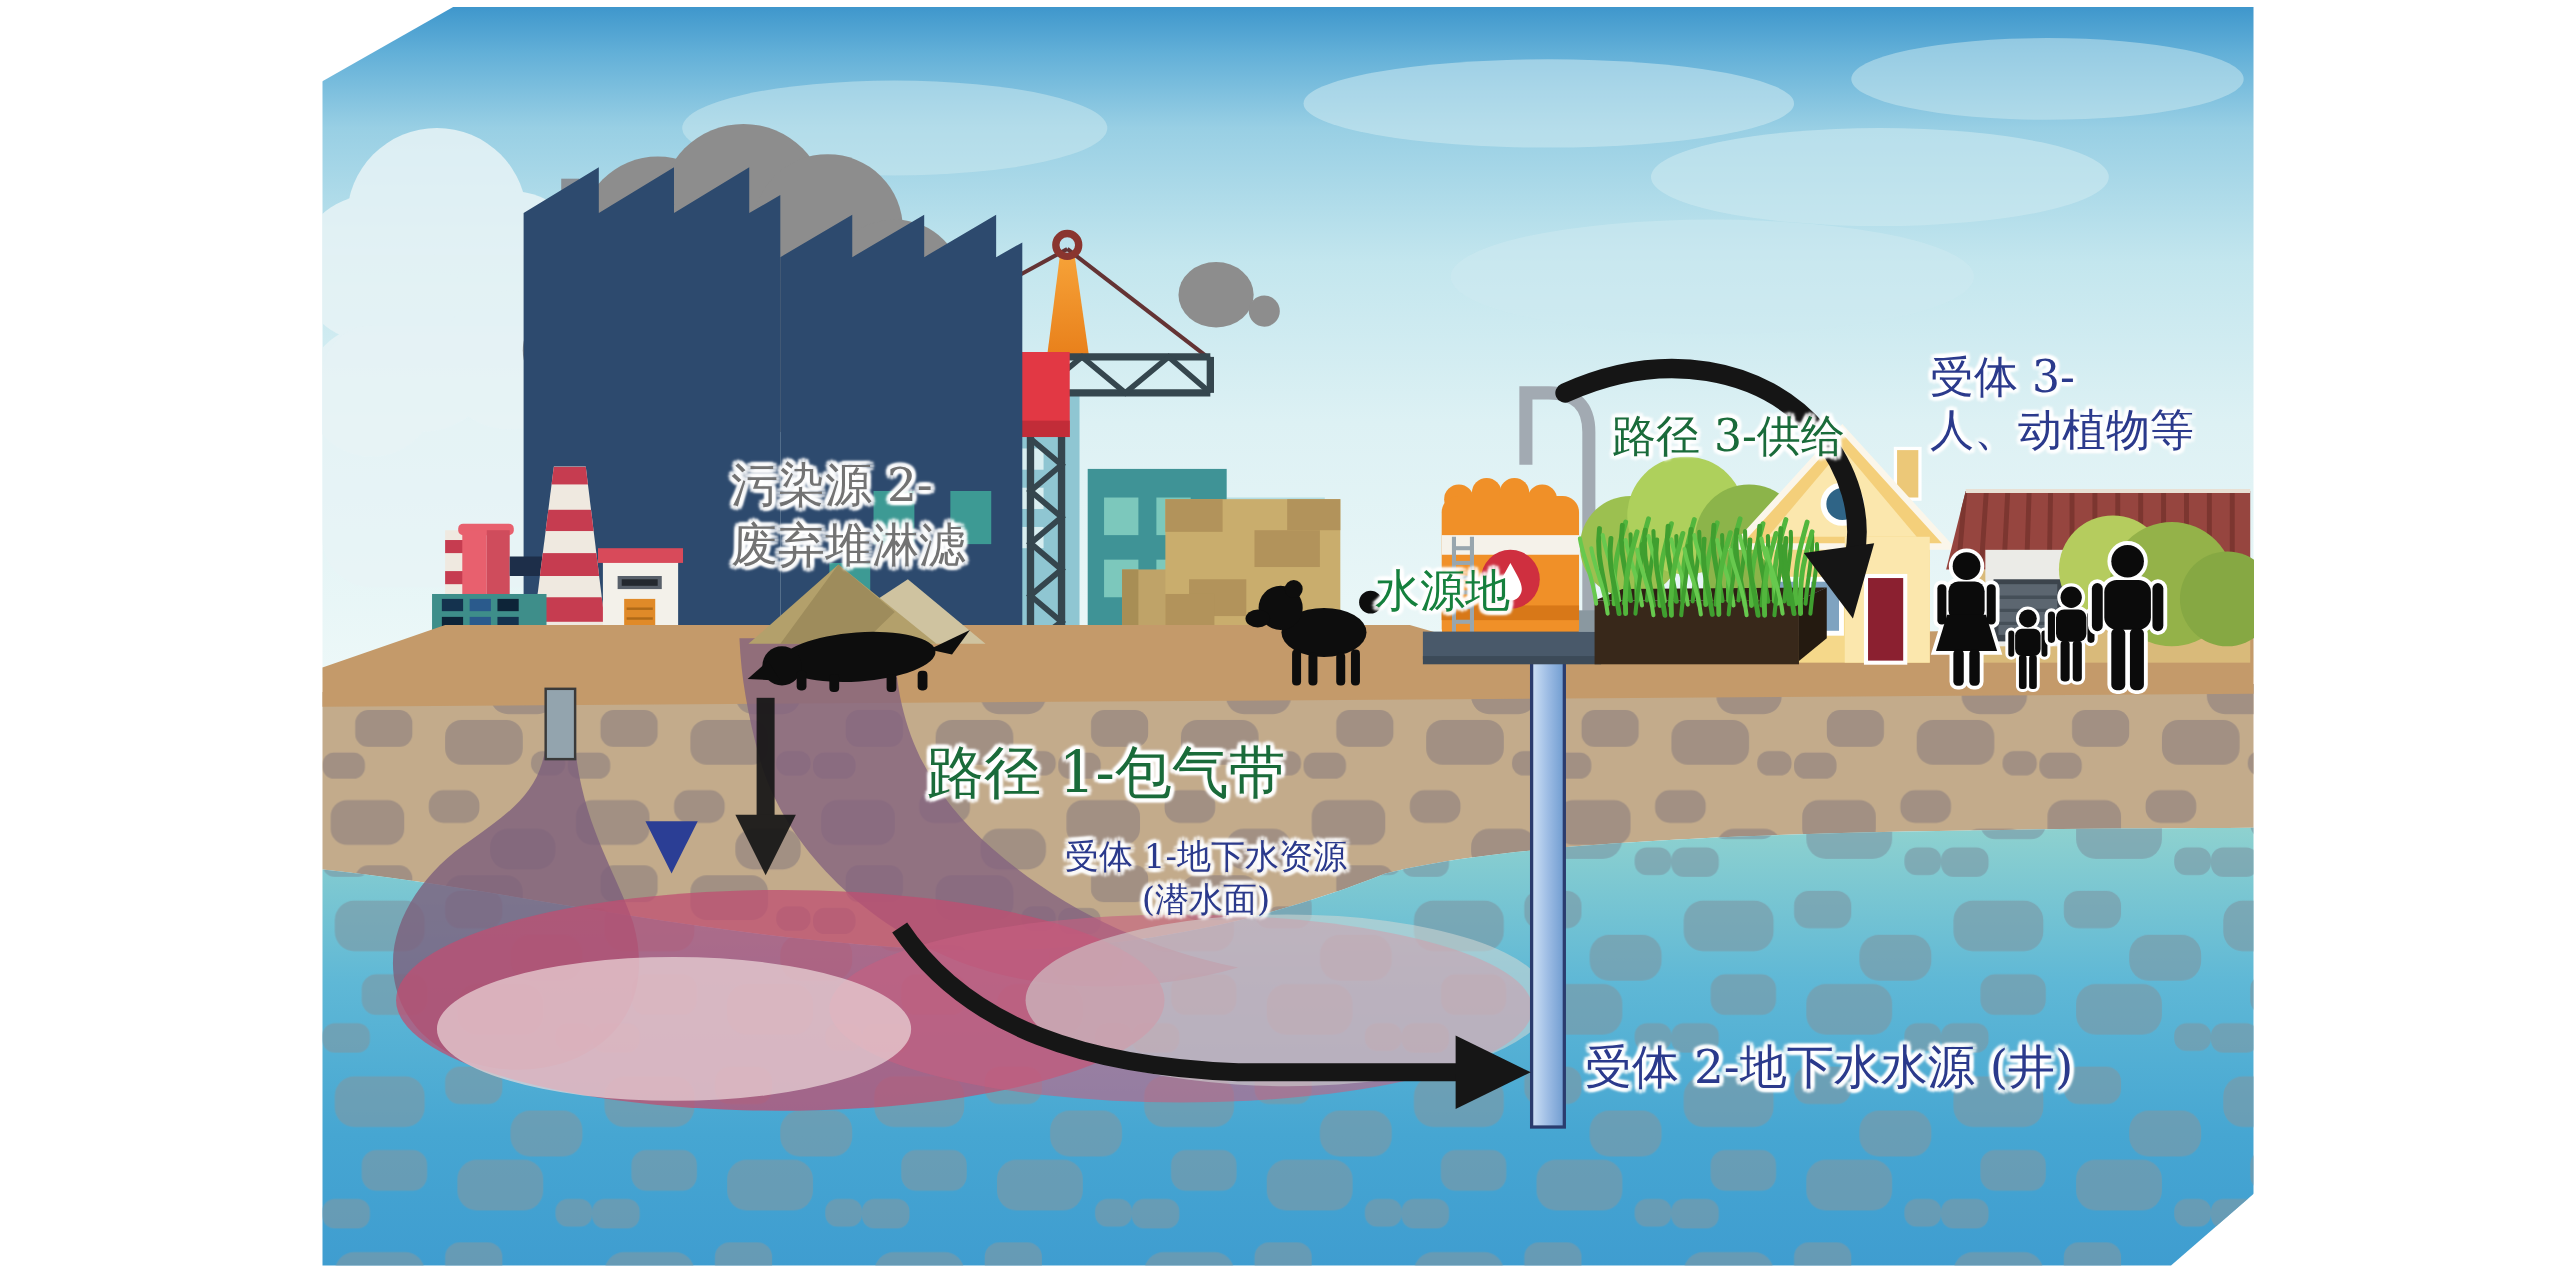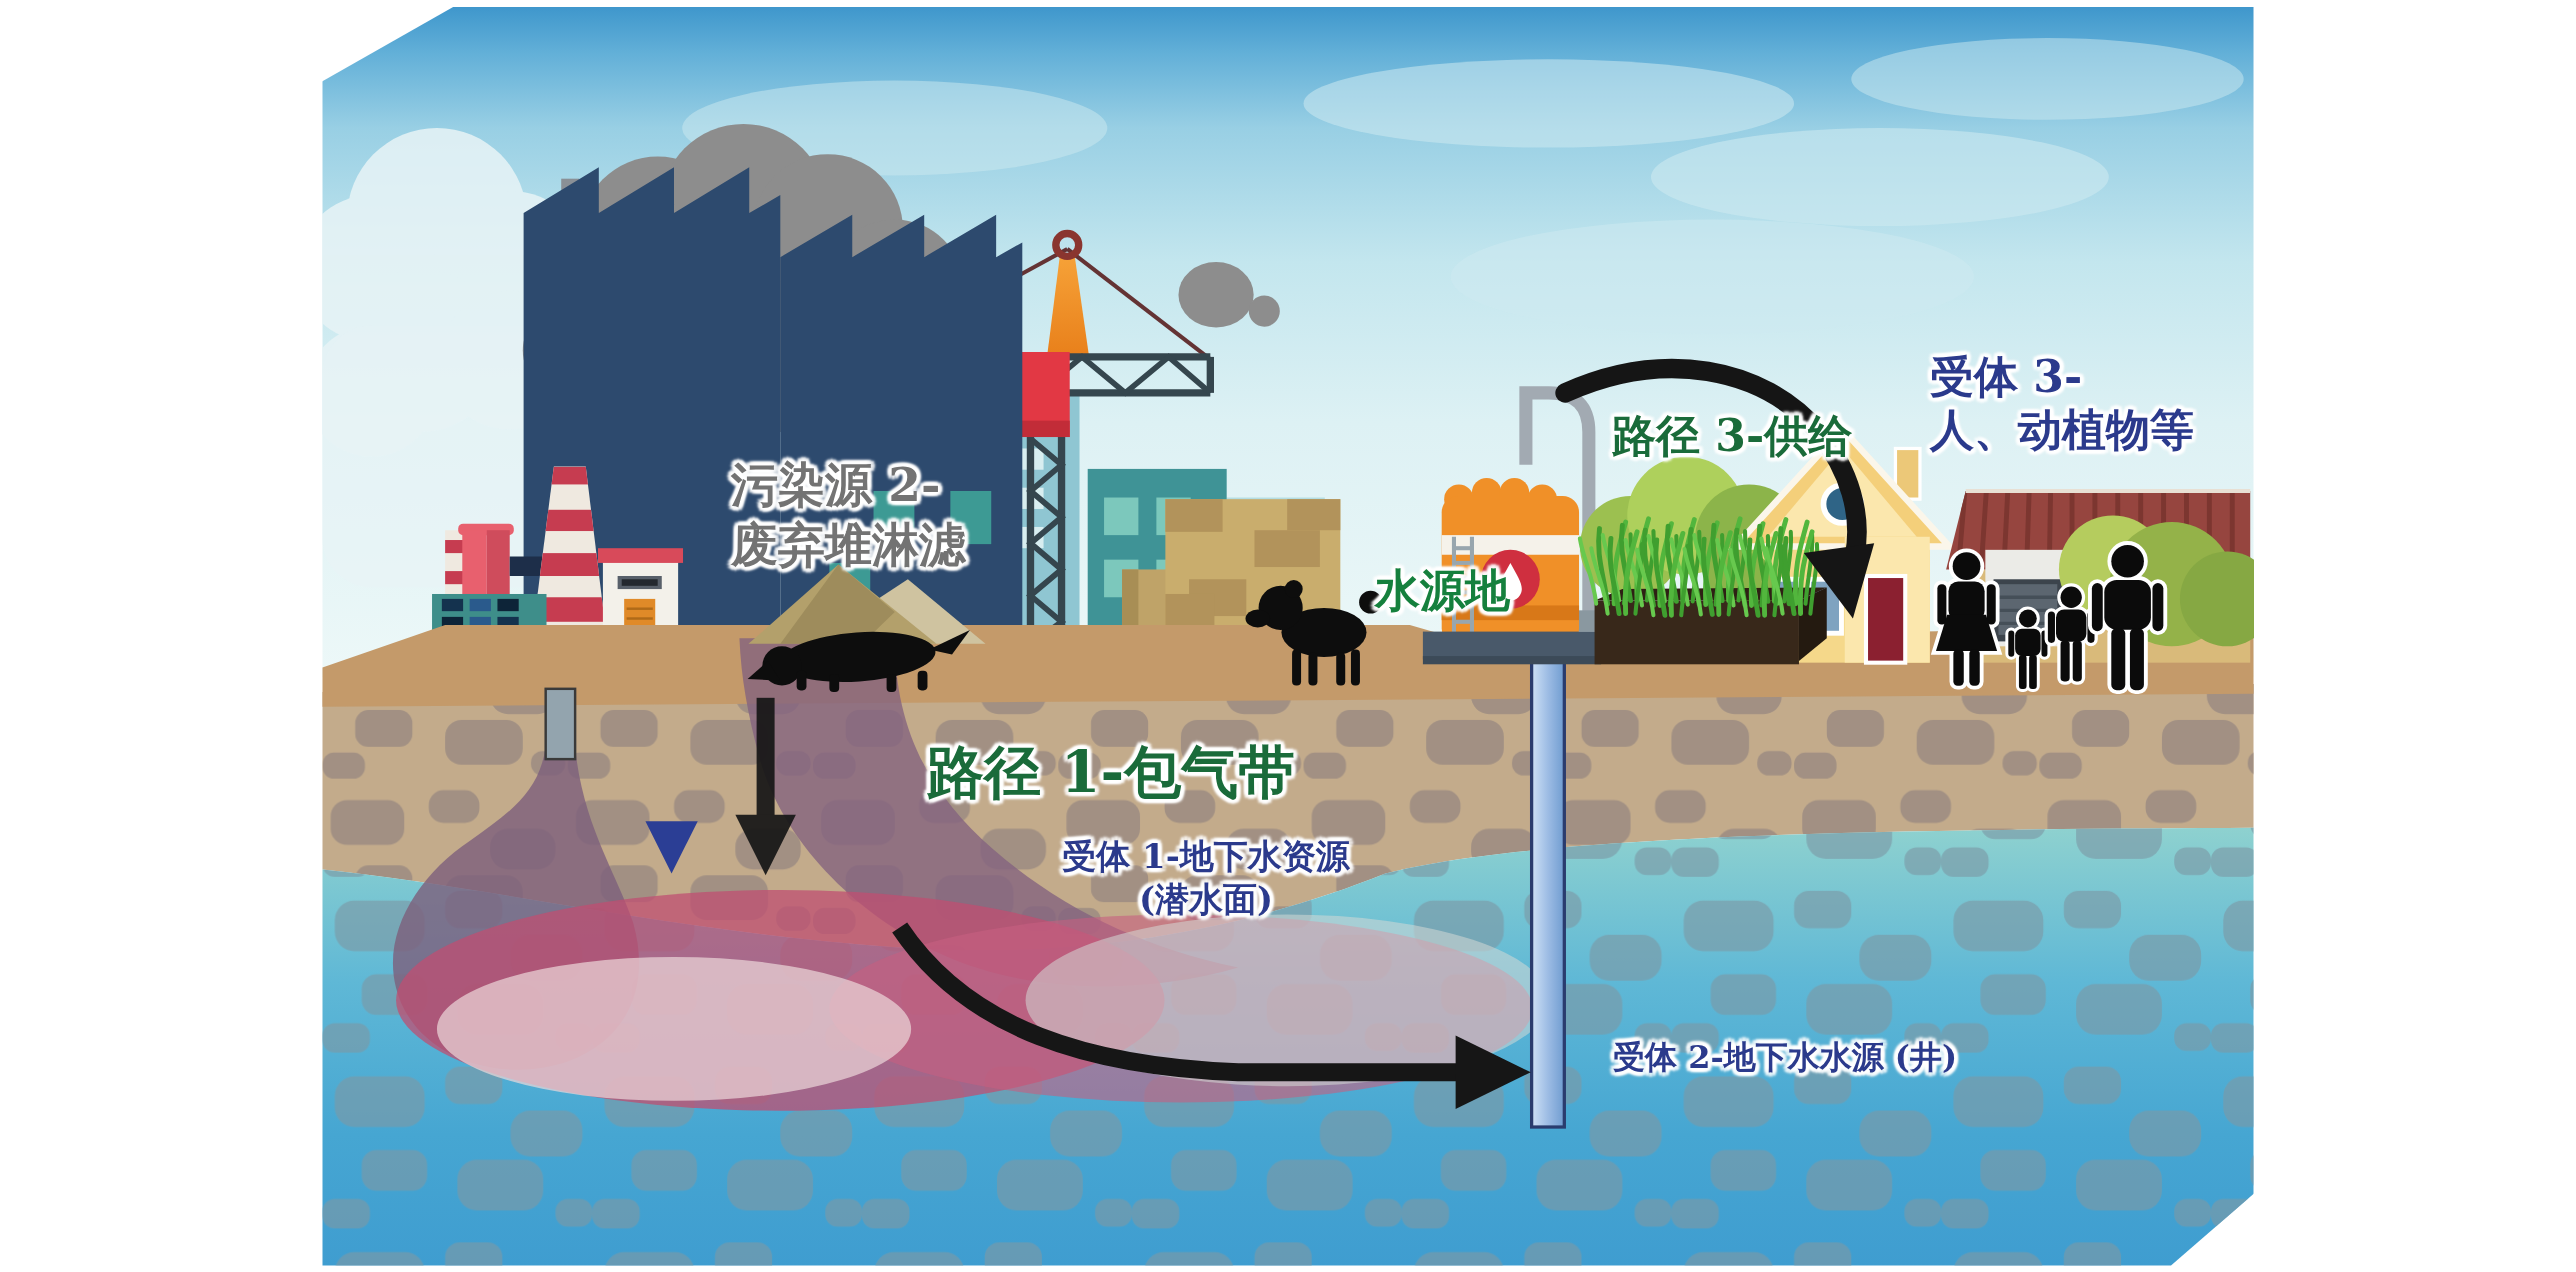--- a/index.html
+++ b/index.html
@@ -1,33 +1,33 @@
 <!DOCTYPE html>
 <html style="font-size:13px"><head>
 <meta charset="utf-8">
 <style>
   html,body{margin:0;padding:0;background:#ffffff;}
   .canvas{position:relative;width:2576px;height:1272px;background:#ffffff;overflow:hidden;
           font-family:"DejaVu Serif","Liberation Serif",serif;}
   .art{position:absolute;left:322px;top:6.5px;width:1932px;height:1259px;
        clip-path:polygon(0 75px,132px 0,100% 0,100% 1187px,1849px 100%,0 100%);}
   .art svg{position:absolute;left:0;top:0;}
-  .lbl{position:absolute;font-weight:700;white-space:nowrap;line-height:1.28;
+  .lbl{position:absolute;font-weight:400;white-space:nowrap;line-height:1.28;
        text-shadow:-3.3px -3.3px 2.5px #fff,3.3px -3.3px 2.5px #fff,-3.3px 3.3px 2.5px #fff,3.3px 3.3px 2.5px #fff,
                    0 -4.1px 2.5px #fff,0 4.1px 2.5px #fff,-4.1px 0 2.5px #fff,4.1px 0 2.5px #fff;}
   .lbl-source{color:#737373;}
   .lbl-path{color:#1a6b3a;}
   .lbl-receptor{color:#2b3a8c;}
   .lbl-black{color:#15803d;margin-top:33px;}
   #lbl-source2{left:409px;top:448px;font-size:47px;}
   #lbl-source1{left:18px;top:697px;font-size:44px;line-height:1.32;}
   #lbl-path1{left:605px;top:729px;font-size:57px;}
   #lbl-receptor1{left:692px;top:828px;font-size:34px;width:384px;text-align:center;white-space:nowrap;}
   #lbl-path2{left:770px;top:1096px;font-size:44px;}
-  #lbl-receptor2{left:1263px;top:1030px;font-size:32px;margin-left:28px;}
+  #lbl-receptor2{left:1263px;top:1030px;font-size:47px;}
   #lbl-watersource{left:1053px;top:522px;font-size:45px;}
   #lbl-path3{left:1290px;top:401px;font-size:44px;}
   #lbl-receptor3{left:1608px;top:343px;font-size:44px;line-height:1.22;}
 </style>
 </head>
 <body>
 
 <div class="canvas">
   <div class="art">
 

